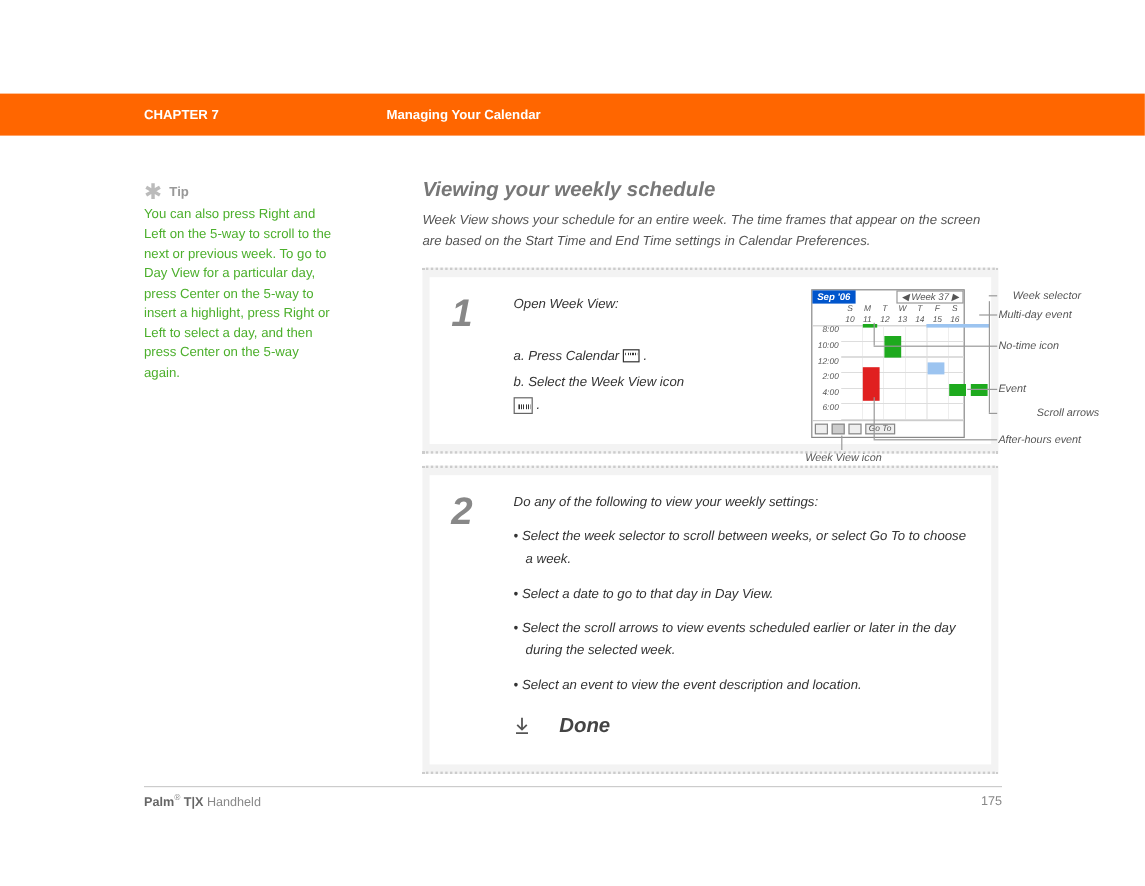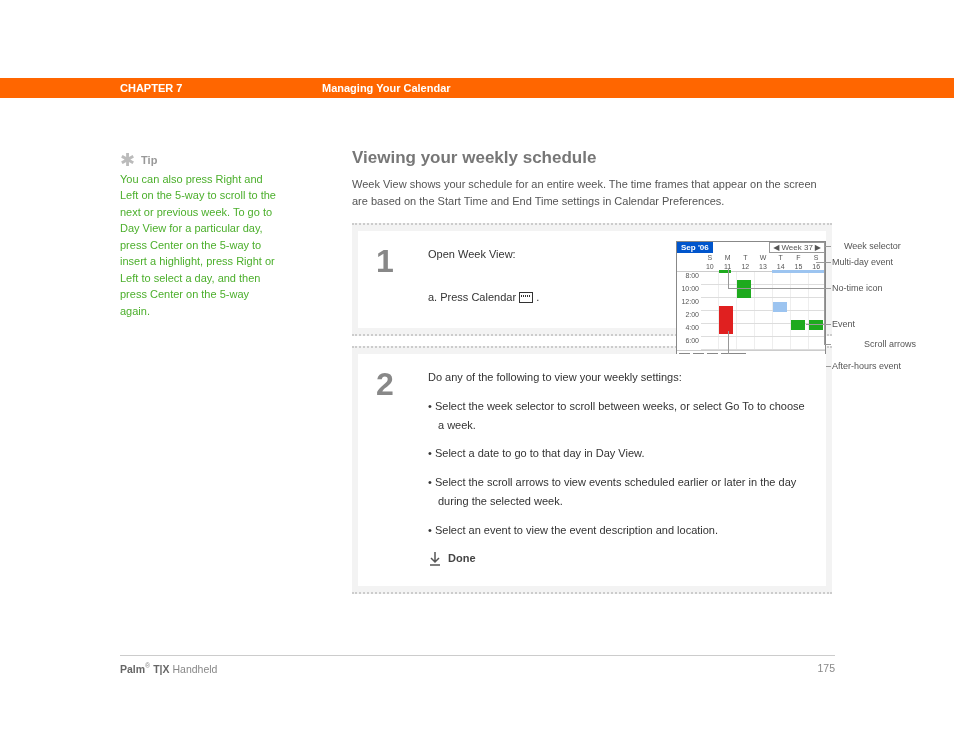--- a/index.html
+++ b/index.html
@@ -9,21 +9,21 @@
     font-family: Arial, Helvetica, sans-serif;
     background: #fff;
     color: #333;
     position: relative;
   }
   .header-bar {
     position: absolute;
     top: 78px;
     left: 0;
     width: 100%;
-    height: 20px;
+    height: 35px;
     background: #ff6600;
     display: flex;
     align-items: center;
     color: #fff;
     font-size: 11px;
     font-weight: bold;
   }
   .header-chapter { position: absolute; left: 120px; }
   .header-title   { position: absolute; left: 302px; padding-left: 20px; }
   .sidebar {
@@ -36,20 +36,21 @@
   }
   .tip-row { display: flex; align-items: center; gap: 6px; margin-bottom: 2px; }
   .asterisk { color: #bbb; font-size: 18px; line-height: 14px; }
   .tip-label { color: #999; font-weight: bold; }
   .tip-body { color: #4caf2c; }
   .main {
     position: absolute;
     left: 352px;
     top: 148px;
     width: 480px;
+    font-style: italic;
   }
   .section-heading {
     font-size: 17px;
     font-weight: bold;
     color: #777;
     margin-bottom: 8px;
   }
   .intro {
     font-size: 11px;
     color: #555;
@@ -112,21 +113,21 @@
     position: relative;
     vertical-align: middle;
     background: #fff;
   }
   .weekview-glyph::before {
     content:"";
     position:absolute; left:3px; bottom:3px;
     width:10px; height:4px;
     background: repeating-linear-gradient(90deg,#333 0 1px, transparent 1px 2px);
   }
-  .done-row { display:flex; align-items:center; gap:6px; font-weight:bold; font-size:11px; color:#444; margin-top:6px;}
+  .done-row { display:flex; align-items:center; gap:24px; font-weight:bold; font-size:17px; color:#444; margin-top:6px;}
   .done-arrow {
     width:14px;height:14px; display:inline-flex;align-items:center;justify-content:center;
   }
   .footer {
     position:absolute;
     left:120px;
     bottom:64px;
     width:715px;
     border-top:1px solid #ccc;
     padding-top:6px;
@@ -140,21 +141,21 @@
   
   .wv-figure {
     position: absolute;
     top: 10px;
     right: -10px;
     width: 160px;
     font-size: 8px;
     color:#555;
   }
   .wv-screen {
-    width: 150px;
+    width: 128px;
     border: 1px solid #888;
     background:#fff;
   }
   .wv-top {
     display:flex; justify-content:space-between; align-items:center;
     font-size:8px;
   }
   .wv-month { background:#0055cc;color:#fff;padding:1px 4px;font-weight:bold;}
   .wv-week { border:1px solid #999;padding:0 3px;display:flex;align-items:center;gap:2px;}
   .wv-arrow{font-size:8px;cursor:default;}
@@ -199,20 +200,25 @@
   <div class="intro">Week View shows your schedule for an entire week. The time frames that appear on the screen are based on the Start Time and End Time settings in Calendar Preferences.</div>
 
   <div class="step-box">
     <div class="step-inner">
       <div class="step-num">1</div>
       <div class="step-body" style="max-width:190px;">
         <div style="margin-bottom:24px;">Open Week View:</div>
         <div class="sub-item">
           <span>a.  Press Calendar </span>
           <span class="inline-icon calendar-glyph"></span>
+          <span>.</span>
+        </div>
+        <div class="sub-item">
+          <span>b.  Select the Week View icon</span><br>
+          <span class="inline-icon weekview-glyph"></span>
           <span>.</span>
         </div>
       </div>
 
       <div class="wv-figure">
         <div class="wv-screen">
           <div class="wv-top">
             <span class="wv-month">Sep '06</span>
             <span class="wv-week">
               <span class="wv-arrow">◀</span>

